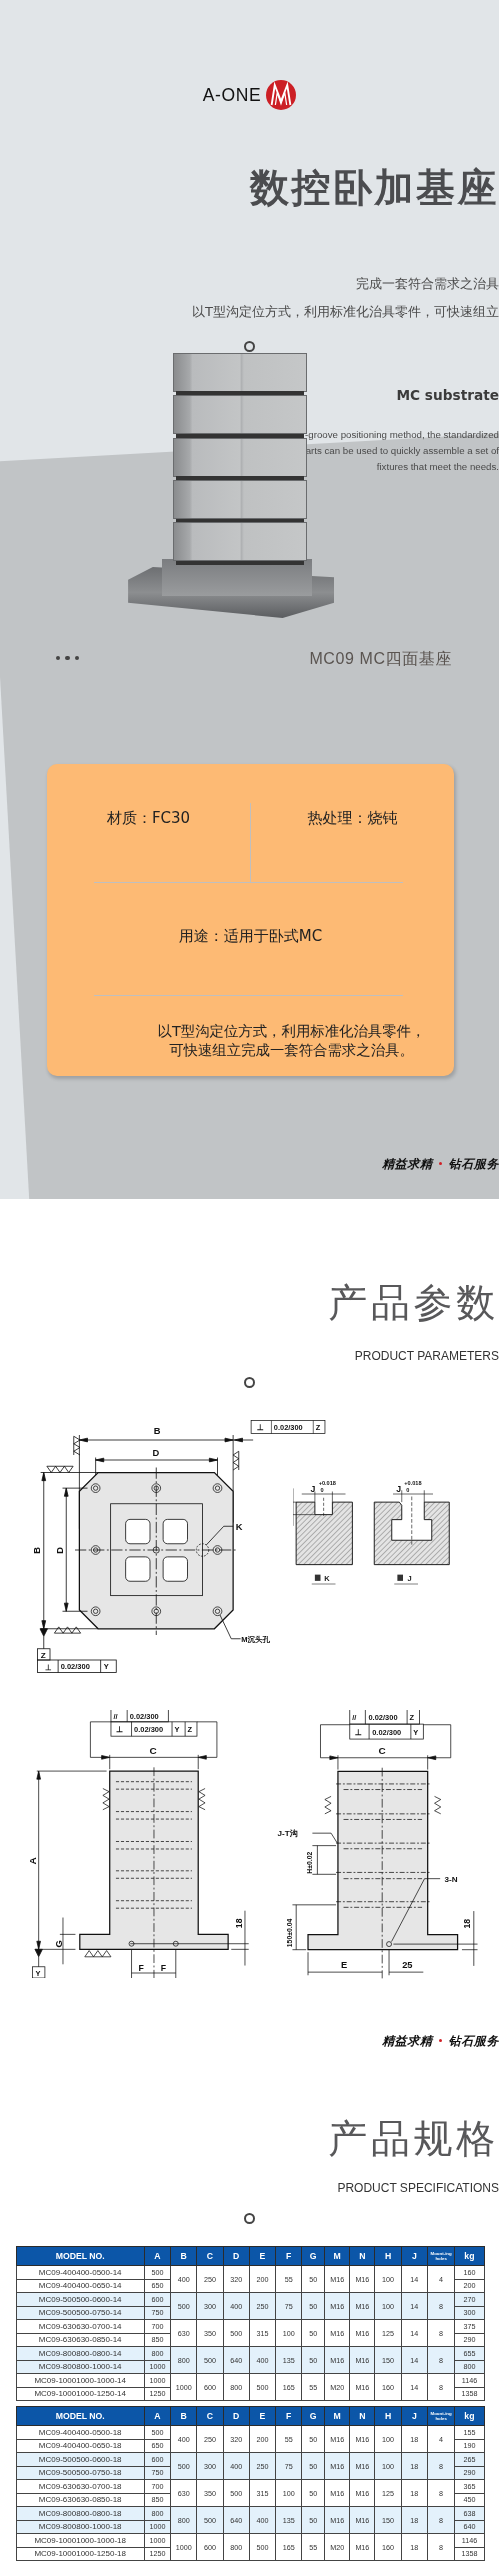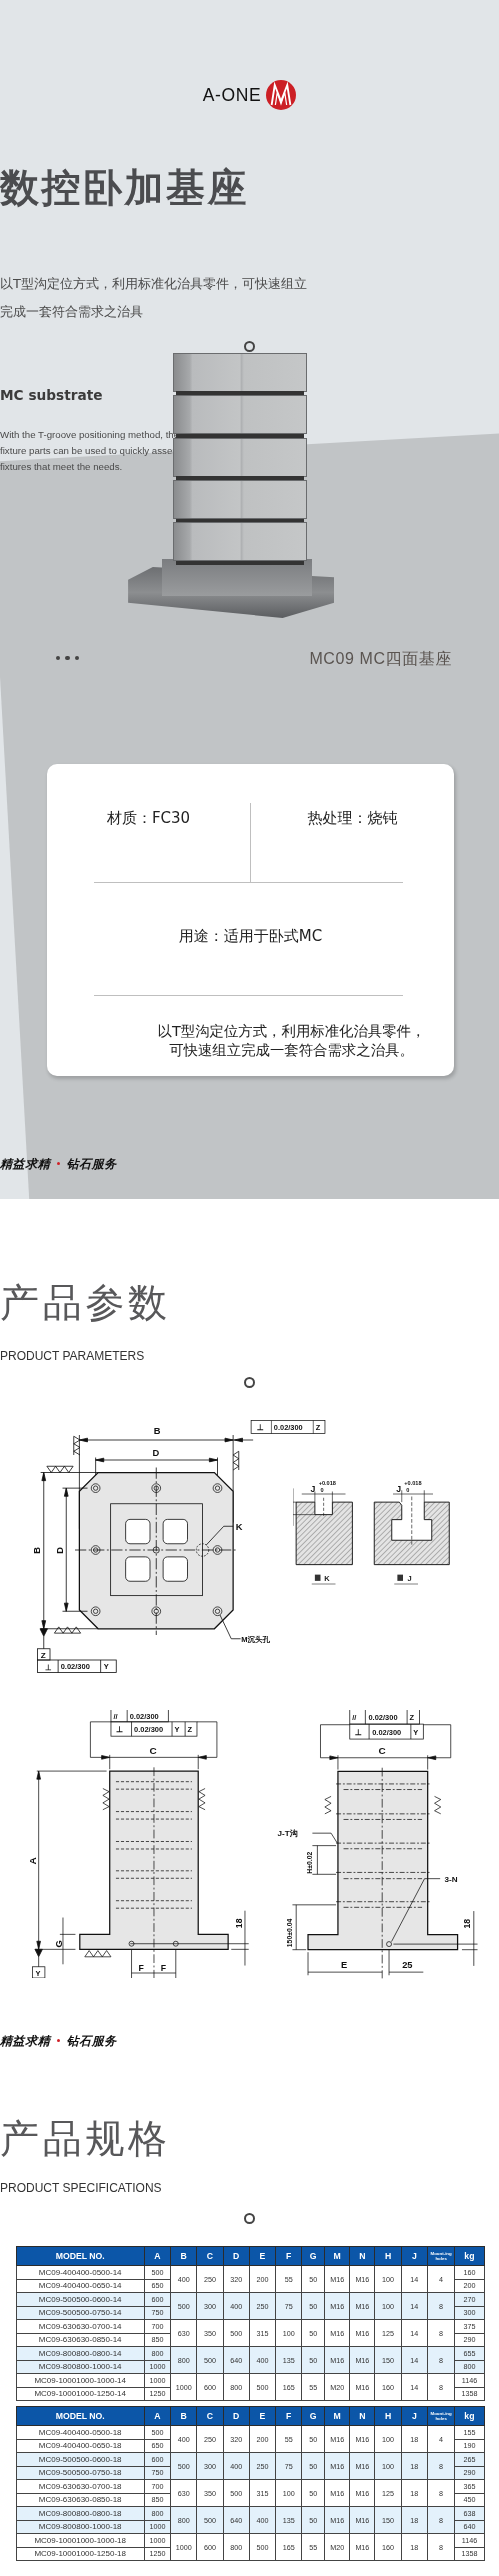--- a/index.html
+++ b/index.html
@@ -1,18 +1,18 @@
 <!DOCTYPE html>
 <html style="font-size:10px"><head>
 <meta charset="utf-8">
 <style>
   * { box-sizing: border-box; margin: 0; padding: 0; }
   body { width: 499px; height: 2576px; background: #ffffff; font-family: "DejaVu Sans", "Liberation Sans", sans-serif; color: #333; overflow: hidden; position: relative; }
   .abs { position: absolute; }
-  .center { left: 0; width: 499px; text-align: left; }
+  .center { left: 0; width: 499px; text-align: right; }
 
   
   #hero { position: absolute; left: 0; top: 0; width: 499px; height: 1199px; background: #e1e5e8; overflow: hidden; }
   #hero-lower { position: absolute; left: -12.5px; top: 462px; width: 562px; height: 811px; background: #c1c4c6; transform: rotate(-3.2deg); transform-origin: 0 0; }
   #logo { position: absolute; top: 80px; left: 0; width: 499px; display: flex; justify-content: center; align-items: center; gap: 5px; }
   #logo-text { font-family: "Liberation Sans", sans-serif; font-size: 17.5px; letter-spacing: 0.6px; color: #111; }
   #logo-mark { width: 30px; height: 30px; border-radius: 50%; background: #cc1f25; position: relative; }
   #hero-title { top: 161px; font-size: 39px; font-weight: bold; color: #4b4c4f; letter-spacing: 2.5px; }
   #hero-desc { top: 270px; font-size: 13px; line-height: 27.5px; color: #4a4a4a; }
   .ring { width: 11.2px; height: 11.2px; border-radius: 50%; border: 2.5px solid #444; }
@@ -25,21 +25,21 @@
   .tower-block { position: absolute; left: 48px; width: 134px; height: 39px; background: linear-gradient(90deg, #8a8c8e 0%, #a7a9ab 12%, #b9bbbd 14%, #c3c5c6 50%, #aeb0b2 51%, #bfc1c2 53%, #c5c7c8 100%); border: 0.6px solid #6a6c6e; }
   .tower-gap { position: absolute; left: 51px; width: 128px; height: 3.7px; background: #333; }
   #tower-base-block { position: absolute; left: 37px; top: 210px; width: 150px; height: 37px; background: linear-gradient(180deg, #7b7d80, #9a9c9e); }
   #tower-plate { position: absolute; left: 3.1px; top: 218px; width: 206px; height: 51px; background: linear-gradient(180deg, #6d6f72 0%, #8c8e90 50%, #5b5d60 100%); clip-path: polygon(12% 0, 100% 20%, 100% 70%, 75% 100%, 0 70%, 0 25%); }
 
   #model-label { position: absolute; top: 649px; right: 47px; font-size: 16px; color: #5a5450; letter-spacing: 0.6px; font-family: "Liberation Sans", sans-serif; }
   #dots { position: absolute; top: 656px; left: 56px; display: flex; gap: 5px; }
   .dot { width: 4.4px; height: 4.4px; border-radius: 50%; background: #444; }
 
   
-  #card { position: absolute; left: 47px; top: 764px; width: 407px; height: 312px; background: #ffffff; border-radius: 10px; box-shadow: 1.9px 2.5px 3.7px rgba(0,0,0,0.18); }
+  #card { position: absolute; left: 47px; top: 764px; width: 407px; height: 312px; background: #fdba74; border-radius: 10px; box-shadow: 1.9px 2.5px 3.7px rgba(0,0,0,0.18); }
   .card-cell { position: absolute; font-size: 15px; color: #222; text-align: center; }
   #card-vline { position: absolute; left: 203px; top: 39px; width: 1.2px; height: 80px; background: #bfbfbf; }
   .card-hline { position: absolute; left: 47px; width: 309px; height: 1.2px; background: #bfbfbf; }
 
   #slogan1, #slogan2 { font-size: 12px; font-weight: bold; font-style: italic; color: #111; letter-spacing: 0.6px; }
   #slogan1 { top: 1156px; }
   #slogan2 { top: 2033px; }
   .slogan-dot { display: inline-block; width: 3.7px; height: 3.7px; border-radius: 50%; background: #d02027; margin: 0 6.2px 1.9px; vertical-align: middle; }
 
   
@@ -75,22 +75,22 @@
       <svg width="30" height="30" viewBox="0 0 48 48">
         <polyline points="9,40 14,8 24,34 34,8 39,40" fill="none" stroke="#fff" stroke-width="3"></polyline>
         <polyline points="15,40 18,20 24,38 30,20 33,40" fill="none" stroke="#fff" stroke-width="2"></polyline>
       </svg>
     </span>
   </div>
 
   <div id="hero-title" class="abs center">数控卧加基座</div>
 
   <div id="hero-desc" class="abs center">
+    <div>完成一套符合需求之治具</div>
     <div>以T型沟定位方式，利用标准化治具零件，可快速组立</div>
-    <div>完成一套符合需求之治具</div>
   </div>
 
   <div id="hero-ring" class="abs ring"></div>
 
   <div id="hero-sub" class="abs center">MC substrate</div>
 
   <div id="hero-en" class="abs center">
     <div>With the T-groove positioning method, the standardized</div>
     <div>fixture parts can be used to quickly assemble a set of</div>
     <div>fixtures that meet the needs.</div>

